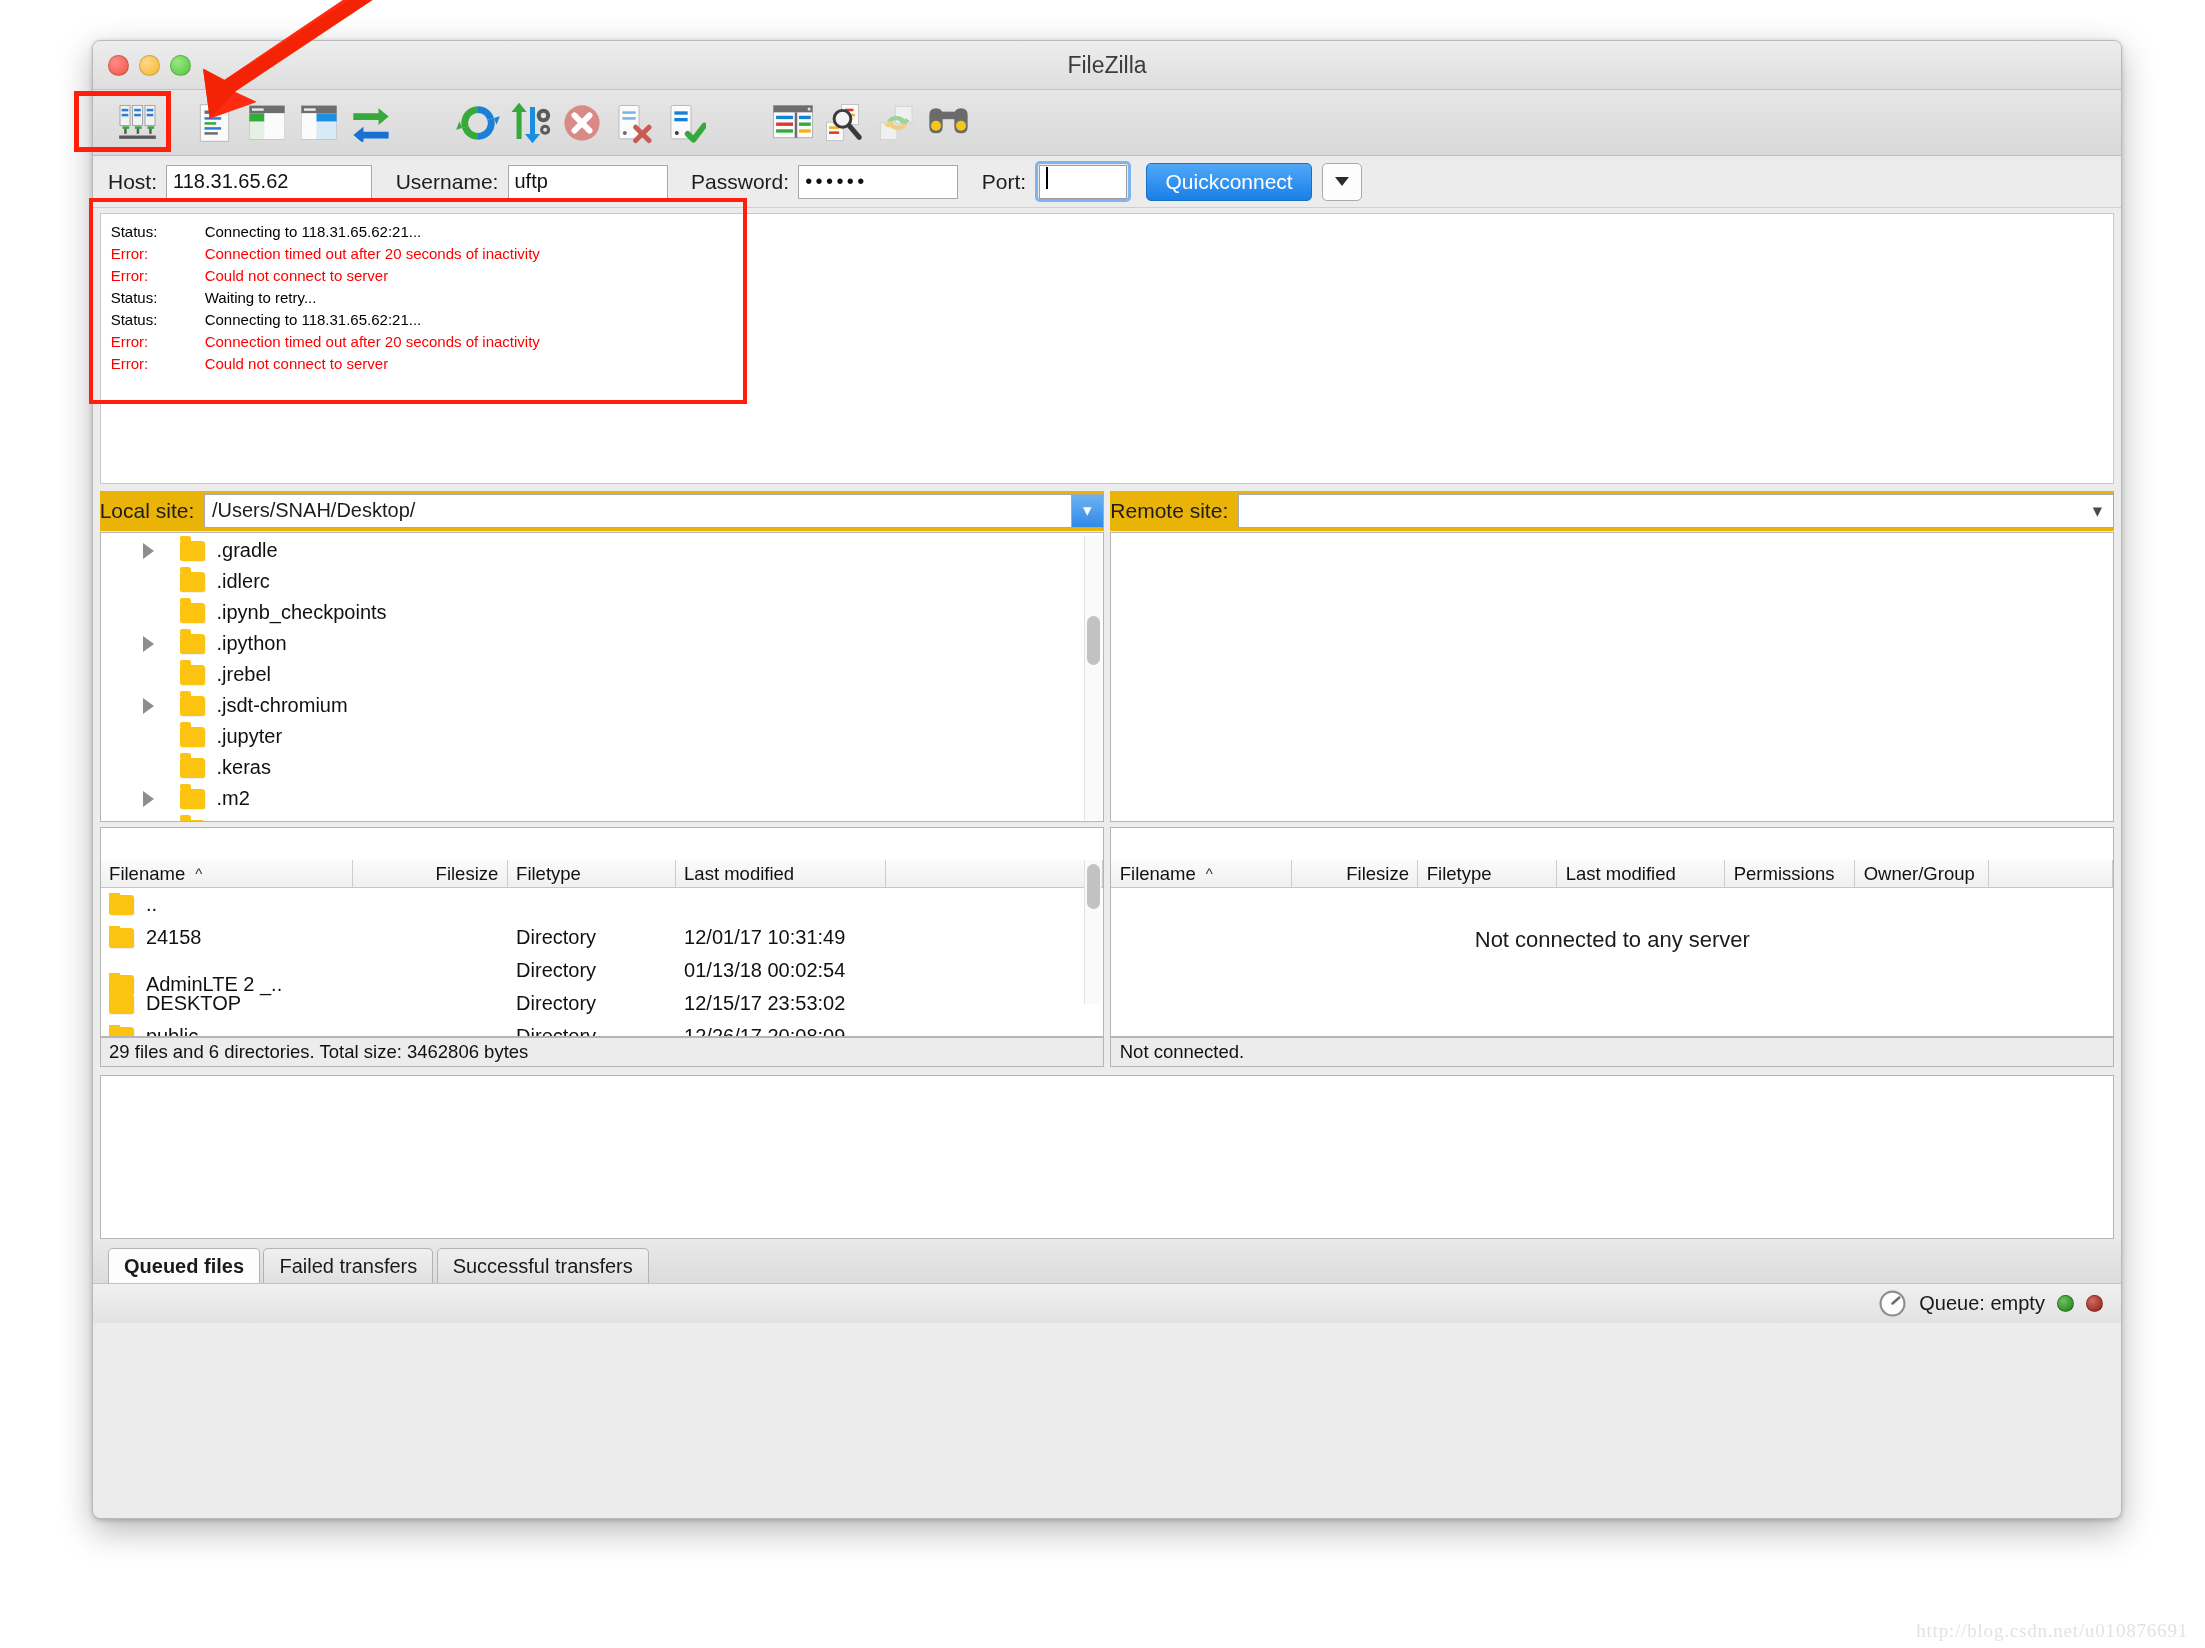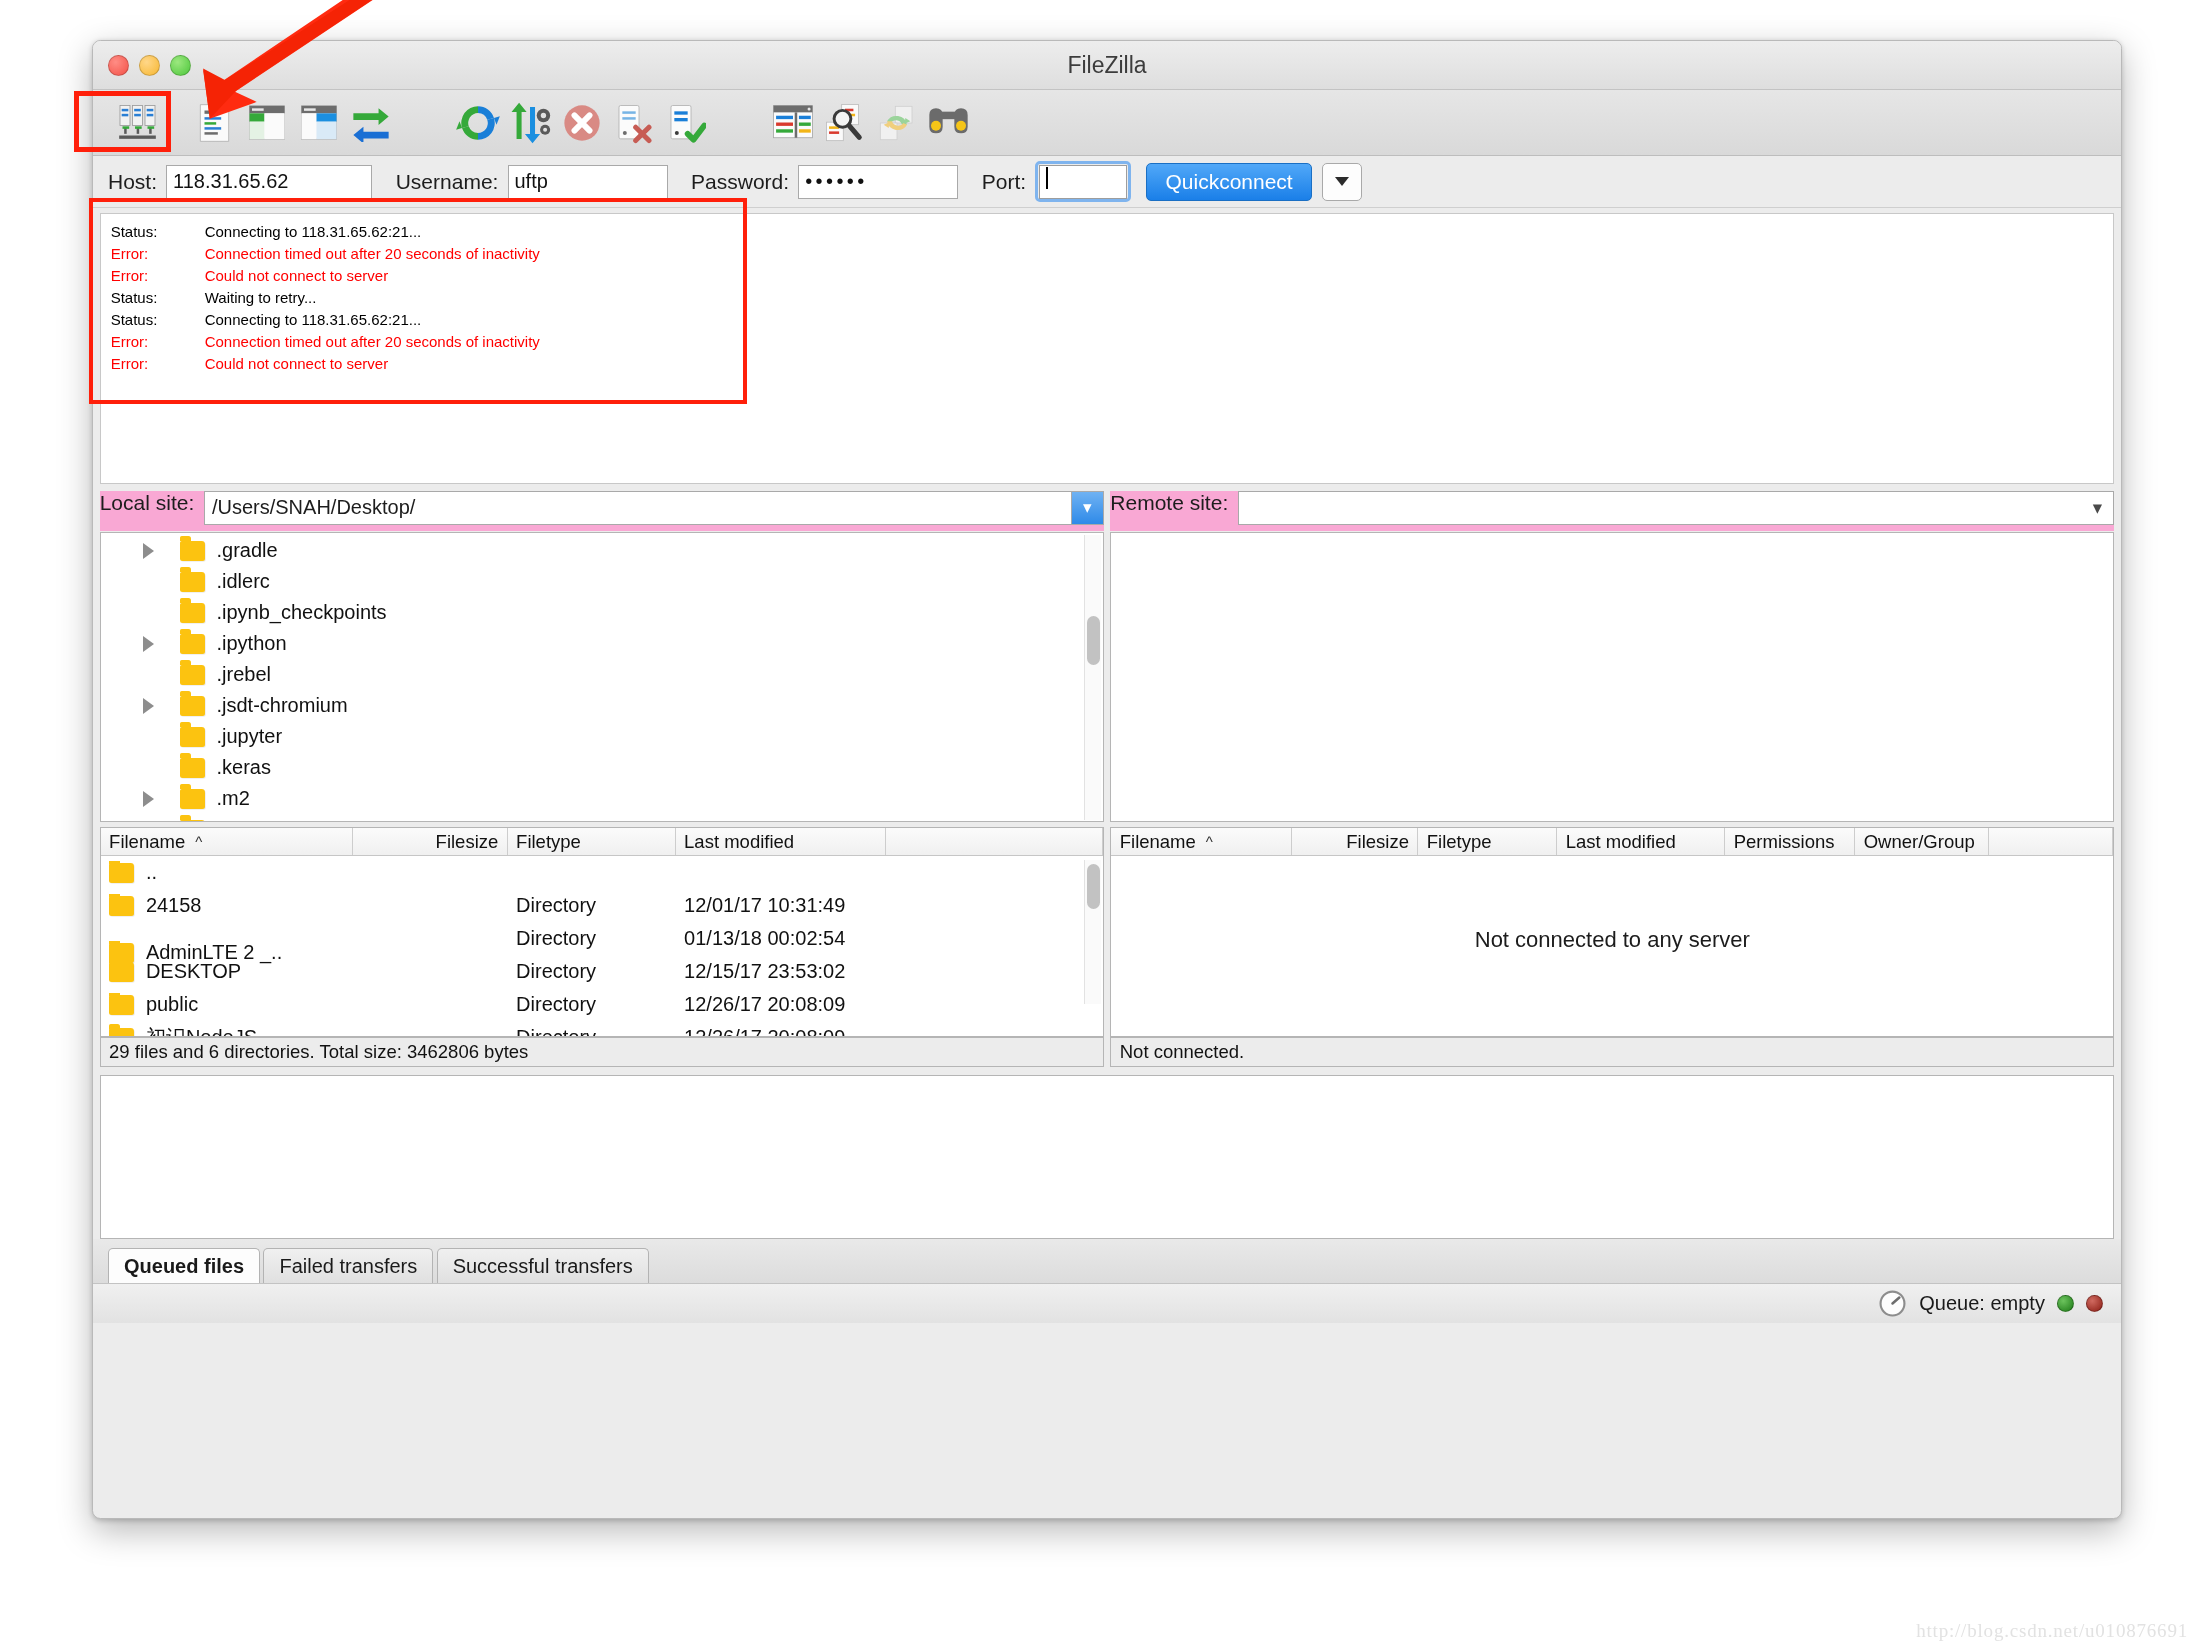--- a/index.html
+++ b/index.html
@@ -130,23 +130,23 @@
     left: 74px; top: 91px;
     width: 97px; height: 61px;
     border: 5px solid #ff1f0a;
     pointer-events: none;
     z-index: 40;
   }
 
   
   .sitebars { display: flex; margin: 6.7px 6.7px 0 6.7px; gap: 6.7px; }
   .sitebar {
-    flex: 1; display: flex; 
+    flex: 1; display: flex; align-items: center;
     height: 40px; font-size: 21px; color: #1d1d1d;
-    background: #f9a8d4;
+    background: #eab308;
   }
   .sitebar > label { margin-right: 10px; white-space: nowrap; }
   .combo {
     flex: 1; height: 34px;
     border: 0.8px solid #a9a9a9; background: #fff;
     display: flex; align-items: center;
     font-size: 20px; padding-left: 6.7px;
     position: relative;
   }
   .combo-arrow-blue {
@@ -200,21 +200,21 @@
   
   .lists { display: flex; margin: 5px 6.7px 0 6.7px; gap: 6.7px; height: 210px; }
   .listpane {
     flex: 1; background: #fff; border: 0.8px solid #b5b5b5;
     display: flex; flex-direction: column; position: relative; overflow: hidden;
   }
   .lhead {
     height: 28px; display: flex; align-items: center;
     background: linear-gradient(#fbfbfb,#f0f0f0);
     border-bottom: 0.8px solid #c6c6c6;
-    font-size: 18.5px; color: #111;
+    font-size: 18.5px; color: #111; margin-top: 32px;
   }
   .lhead .col {
     height: 100%; display: flex; align-items: center;
     border-right: 0.8px solid #cdcdcd; padding: 0 8.4px;
     white-space: nowrap; overflow: hidden;
   }
   .col-right { justify-content: flex-end; }
   .sort-caret { margin-left: 10px; font-size: 15px; color:#333; }
   .lbody { flex: 1; overflow: hidden; }
   .lrow { height: 33px; display: flex; align-items: center; font-size: 20px; color: #111; }

